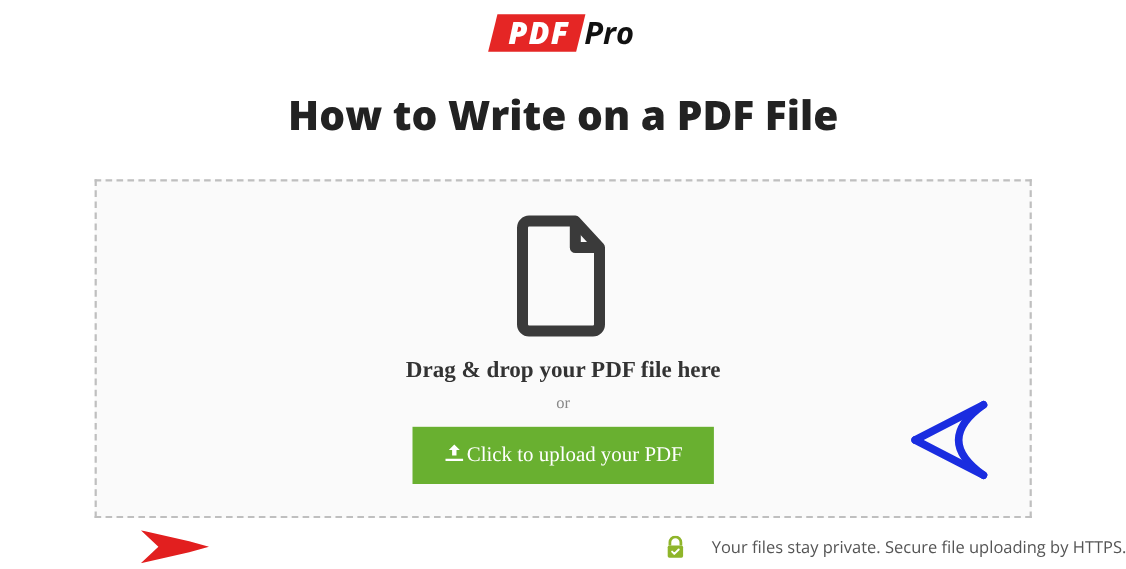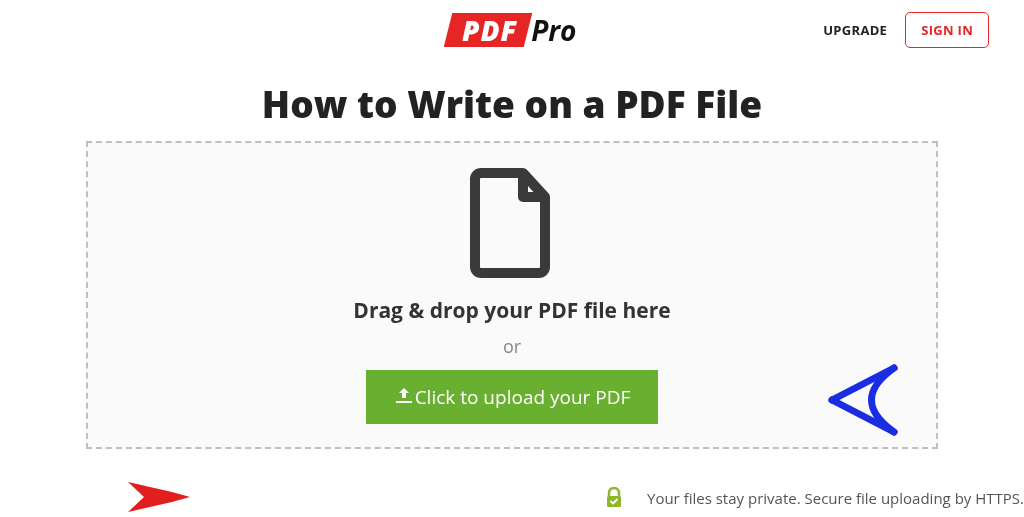--- a/index.html
+++ b/index.html
@@ -67,42 +67,43 @@
       border-radius: 5px;
       cursor: pointer;
       letter-spacing: 0.3px;
     }
     .page-title {
       text-align: center;
       font-size: 37px;
       font-weight: 800;
       color: #222;
       margin-top: 18px;
-      margin-bottom: 12px;
+      margin-bottom: 34px;
     }
     .dropzone {
       margin: 0 86px;
       border: 2.5px dashed #bfbfbf;
       background: #fafafa;
       height: 308px;
       display: flex;
       flex-direction: column;
       align-items: center;
       justify-content: center;
       position: relative;
+      font-family: Liberation Serif, serif;
     }
     .file-icon { margin-bottom: 12px; }
     .drag-text {
       font-size: 21px;
       font-weight: 700;
       color: #333;
       margin-bottom: 10px;
     }
     .or-text {
-      font-size: 18px;
+      font-size: 15px;
       color: #888;
       margin-bottom: 12px;
     }
     .upload-btn {
       background: #69b030;
       color: #fff;
       font-size: 19px;
       padding: 14px 28px;
       display: flex;
       align-items: center;
@@ -135,24 +136,20 @@
       bottom: 0;
     }
   </style>
 </head>
 <body>
 
 <div class="header">
   <div class="logo">
     <span class="logo-pdf"><span class="logo-pdf-inner">PDF</span></span>
     <span class="logo-pro">Pro</span>
-  </div>
-  <div class="header-actions">
-    <span class="upgrade">UPGRADE</span>
-    <span class="signin">SIGN IN</span>
   </div>
 </div>
 
 <h1 class="page-title">How to Write on a PDF File</h1>
 
 <div class="dropzone">
   <div class="file-icon">
     <svg width="90" height="112" viewBox="0 0 90 112">
       <path d="M14 6 h42 l22 24 v70 a6 6 0 0 1 -6 6 h-58 a6 6 0 0 1 -6 -6 v-88 a6 6 0 0 1 6 -6 z" fill="none" stroke="#3a3a3a" stroke-width="10" stroke-linejoin="round"></path>
       <path d="M56 6 v24 h22" fill="none" stroke="#3a3a3a" stroke-width="10" stroke-linejoin="round"></path>

